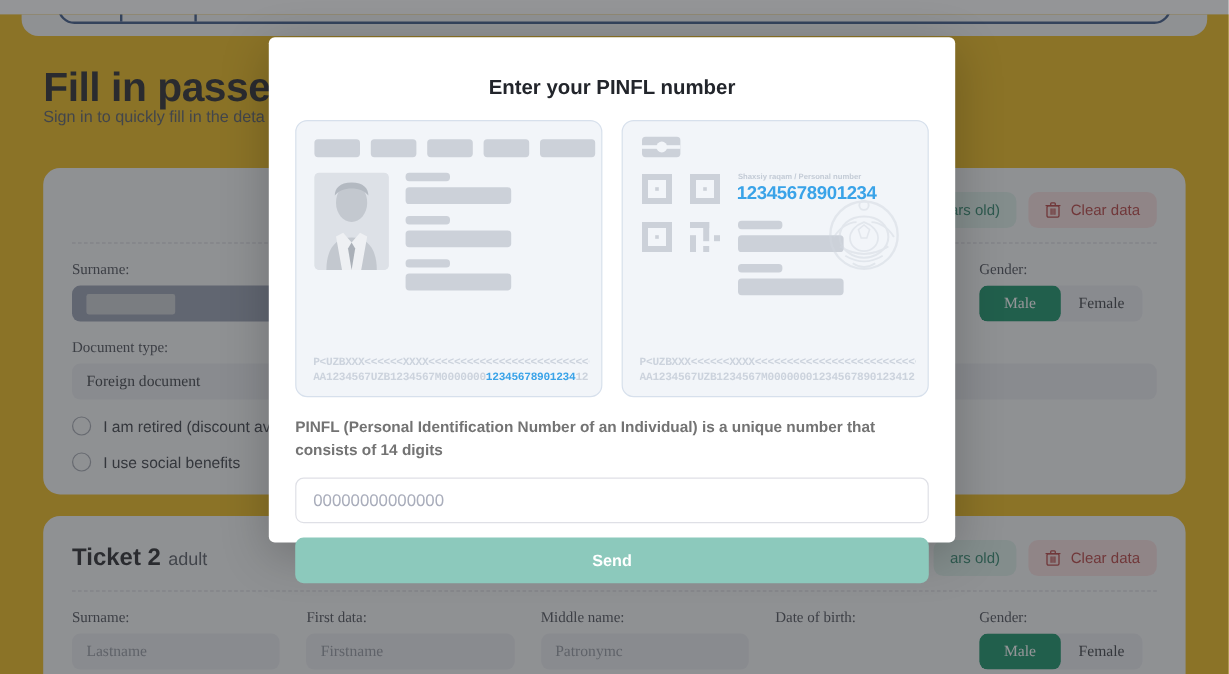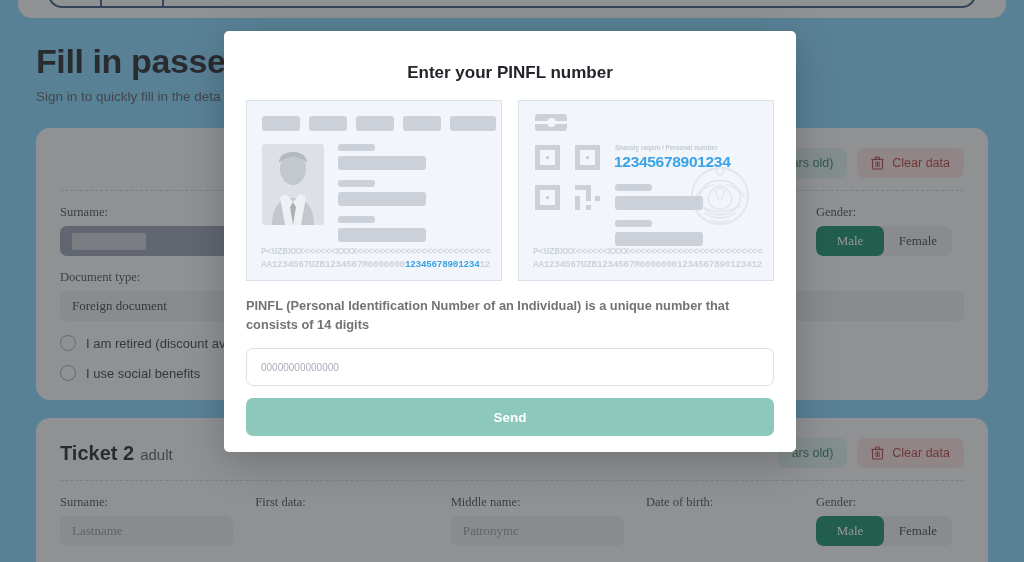--- a/index.html
+++ b/index.html
@@ -16,23 +16,24 @@
     position: relative;
     width: 1024px;
     height: 562px;
     overflow: hidden;
   }
 
   
   .page {
     position: absolute;
     inset: 0;
-    background: #7dd3fc;
+    background: #eab308;
     padding: 0 26px;
     overflow: hidden;
+    margin-top: 12px;
   }
 
   
   .seatmap-card {
     position: absolute;
     left: 18px;
     top: -74px;
     width: 988px;
     height: 92px;
     background: #f4f5f7;
@@ -61,21 +62,21 @@
     top: 42px;
     font-size: 34px;
     font-weight: 700;
     color: #14161a;
     letter-spacing: -0.4px;
     white-space: nowrap;
   }
   .page-sub {
     position: absolute;
     left: 36px;
-    top: 89px;
+    top: 78px;
     font-size: 13.5px;
     color: #4a4f57;
     white-space: nowrap;
   }
 
   .ticket-card {
     position: absolute;
     left: 36px;
     width: 952px;
     background: #f4f5f7;
@@ -244,24 +245,24 @@
     margin-top: 12px;
     margin-bottom: 17px;
   }
 
   .cards {
     display: flex;
     gap: 16px;
   }
   .doc-card {
     flex: 1 1 0;
-    height: 181px;
+    height: 231px;
     background: #f2f5f9;
     border: 1px solid #d7e0ec;
-    border-radius: 0;
+    border-radius: 10px;
     position: relative;
     overflow: hidden;
   }
 
   .gray { background: #ccd1d9; border-radius: 3px; }
 
   .pp-toprow {
     position: absolute;
     left: 15px;
     top: 15px;
@@ -403,21 +404,21 @@
     line-height: 1.45;
   }
 
   .pinfl-input {
     margin-top: 14px;
     width: 100%;
     height: 38px;
     border: 1px solid #dfe0e6;
     border-radius: 7px;
     padding: 0 14px;
-    font-size: 10px;
+    font-size: 14px;
     font-family: "Liberation Sans", sans-serif;
     color: #2b2f36;
     outline: none;
     background: #ffffff;
   }
   .pinfl-input::placeholder { color: #a9adbb; }
 
   .send-btn {
     margin-top: 12px;
     width: 100%;
@@ -541,20 +542,21 @@
       </div>
       <div class="divider"></div>
 
       <div class="field-row">
         <div class="field">
           <div class="field-label">Surname:</div>
           <div class="field-input">Lastname</div>
         </div>
         <div class="field">
           <div class="field-label">First data:</div>
+          <div class="field-input">Firstname</div>
         </div>
         <div class="field">
           <div class="field-label">Middle name:</div>
           <div class="field-input">Patronymc</div>
         </div>
         <div class="field narrow">
           <div class="field-label">Date of birth:</div>
         </div>
         <div class="field narrow">
           <div class="field-label">Gender:</div>

